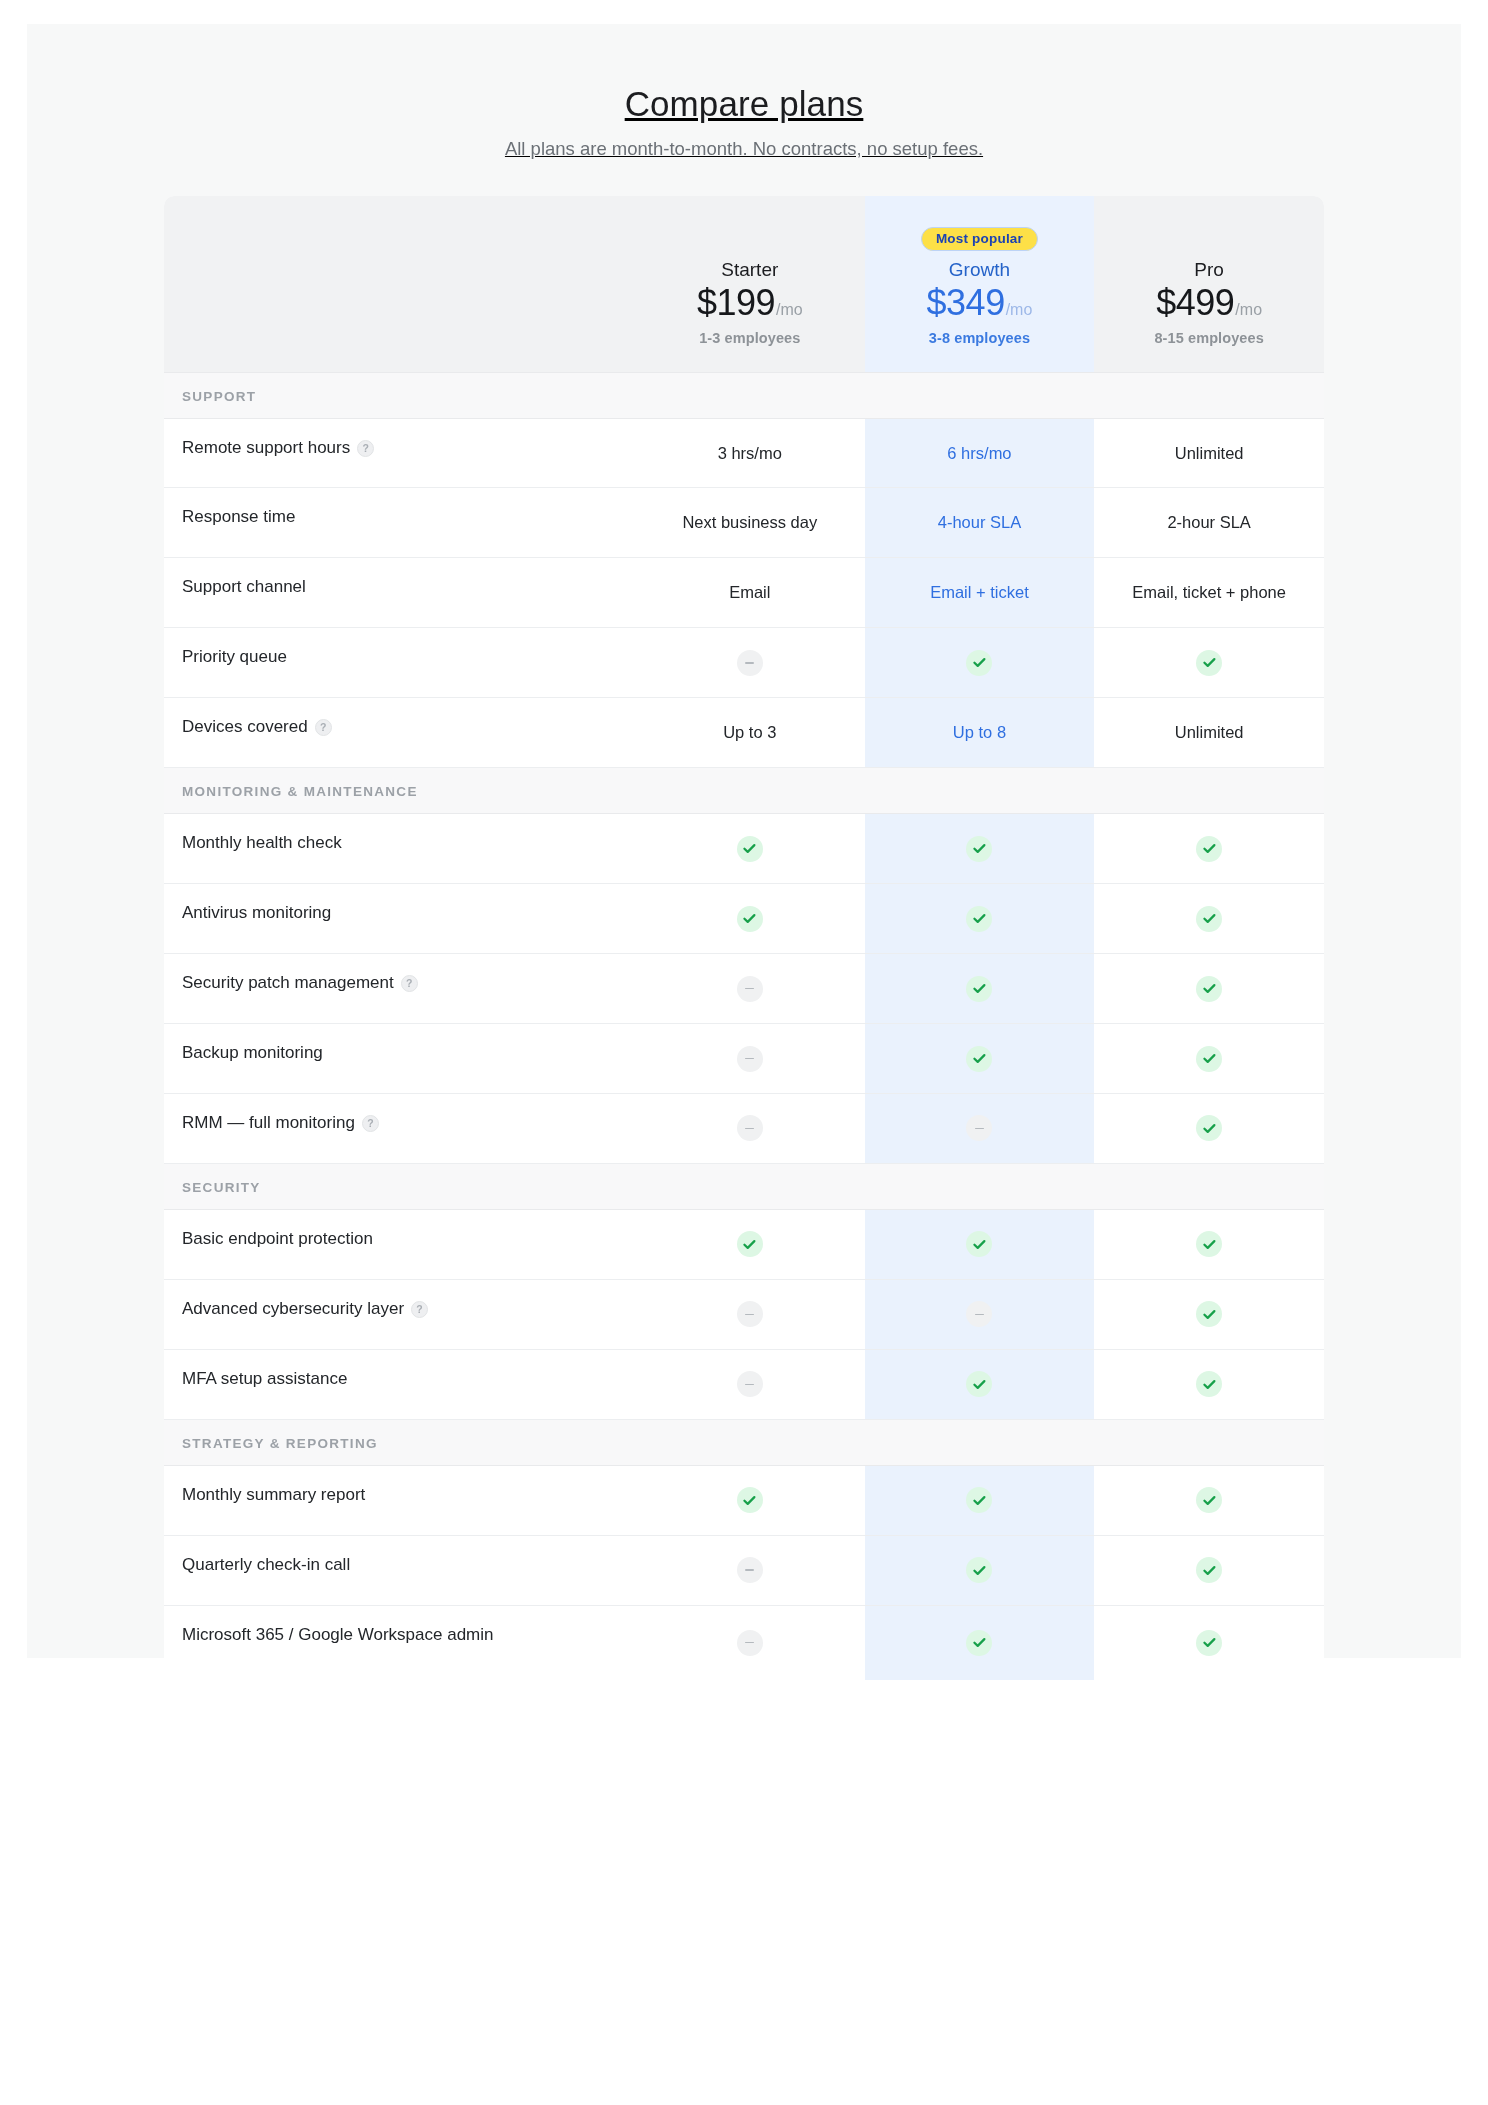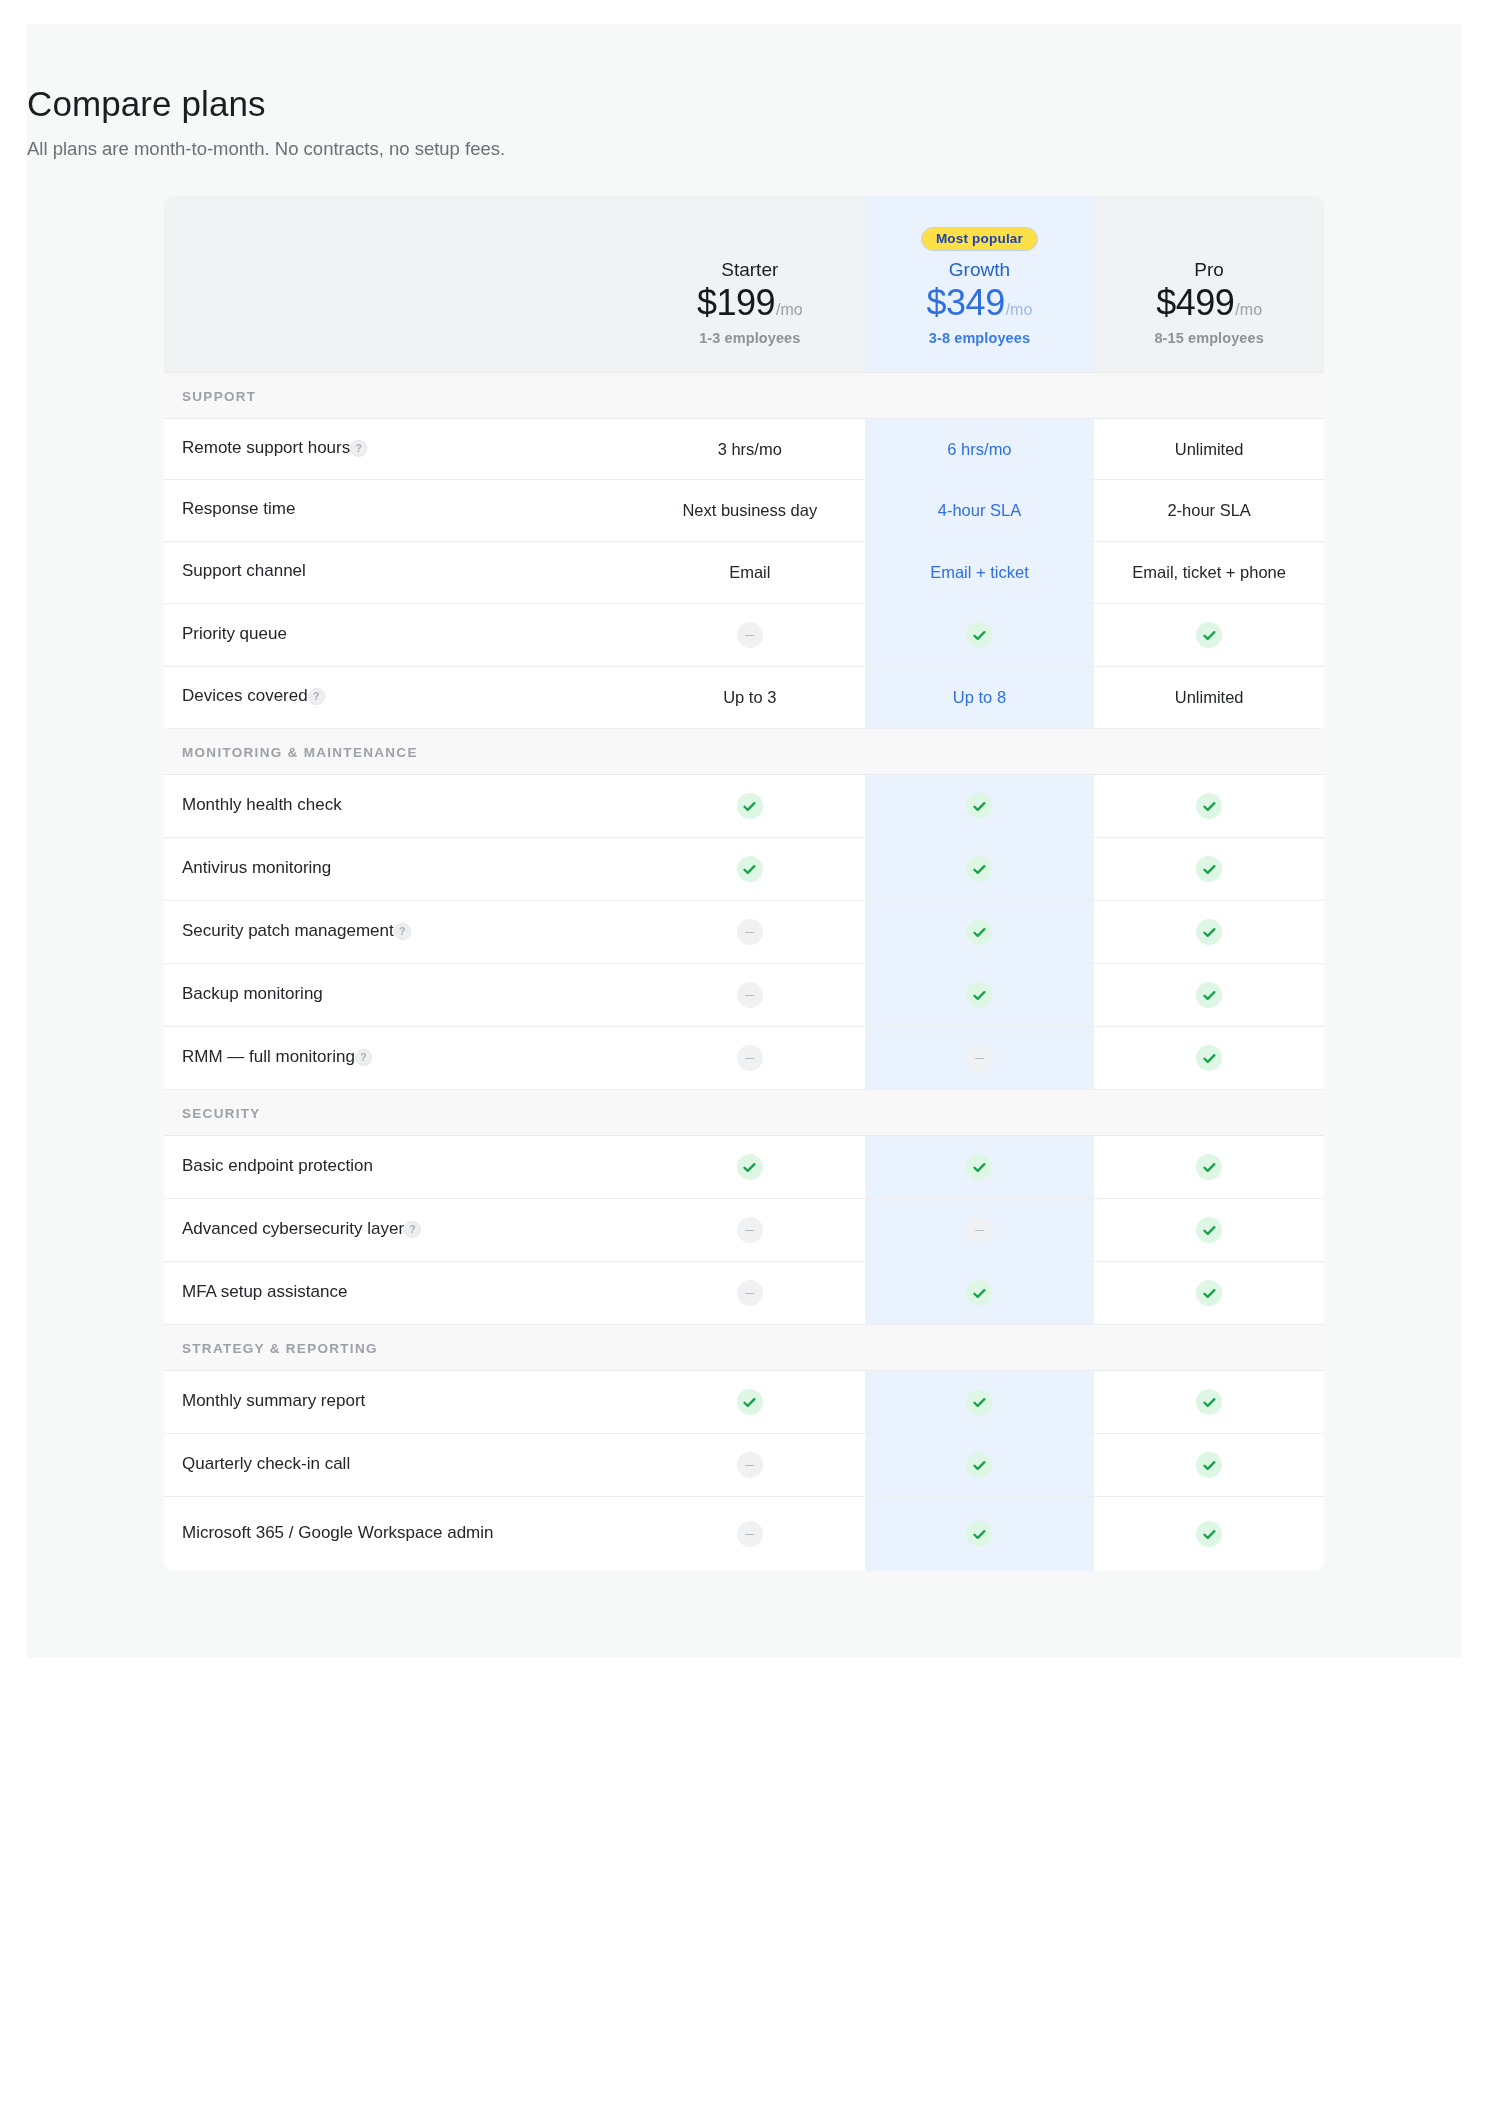--- a/index.html
+++ b/index.html
@@ -12,21 +12,22 @@
   .canvas {
     position: absolute;
     left: 27px;
     top: 24px;
     width: 1434px;
     height: 1634px;
     background: #f7f8f8;
   }
   .page-head {
     padding-top: 60px;
-    text-align: left;
+    text-align: center;
+    text-decoration: underline;
   }
   .page-title {
     font-size: 35px;
     font-weight: 400;
     color: #1c1d20;
     letter-spacing: 0.1px;
   }
   .page-sub {
     margin-top: 14px;
     font-size: 18.5px;
@@ -98,26 +99,27 @@
     color: #9ca1a7;
     text-transform: uppercase;
   }
 
   
   tbody td { border-bottom: 1px solid #eceef0; background: #ffffff; }
   tbody td.plan-growth { background: #eaf2fd; }
   tr:last-child td { border-bottom: none; }
 
   .feature-cell {
-    padding: 18px 16px 20px 18px;
+    padding: 18px 16px 28px 18px;
     font-size: 17px;
     color: #23262a;
     line-height: 1.35;
     display: flex;
-    align-items: center;
+    align-items: flex-start;
+    gap: 7px;
     min-height: 58px;
   }
   .feature-text { }
   .info-dot {
     flex: 0 0 auto;
     width: 17px; height: 17px;
     border-radius: 50%;
     background: #eeeff1;
     border: 1px solid #e2e4e6;
     color: #a9aeb4;

